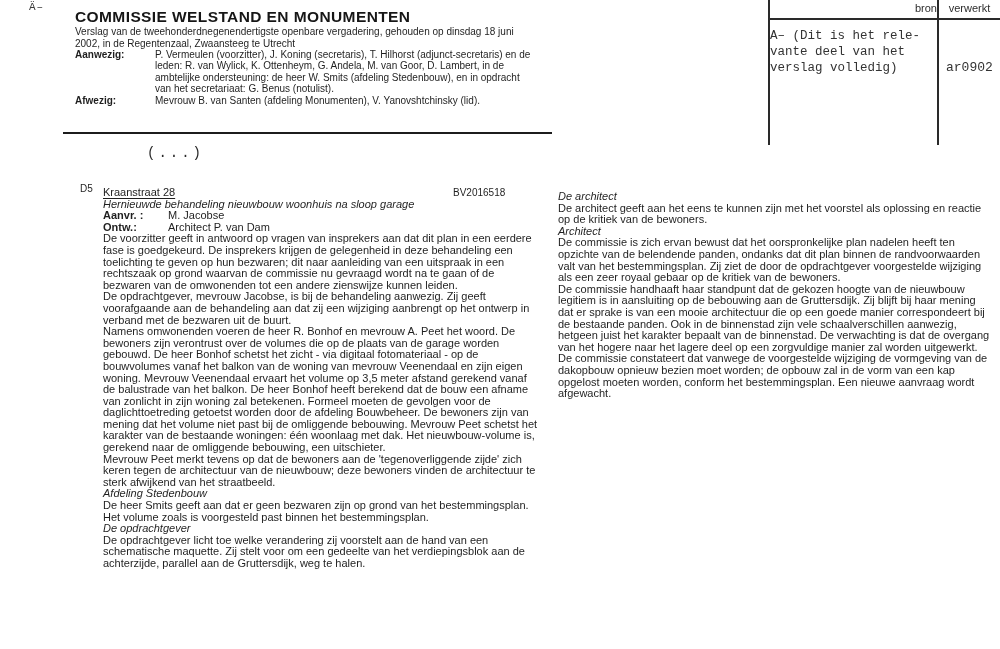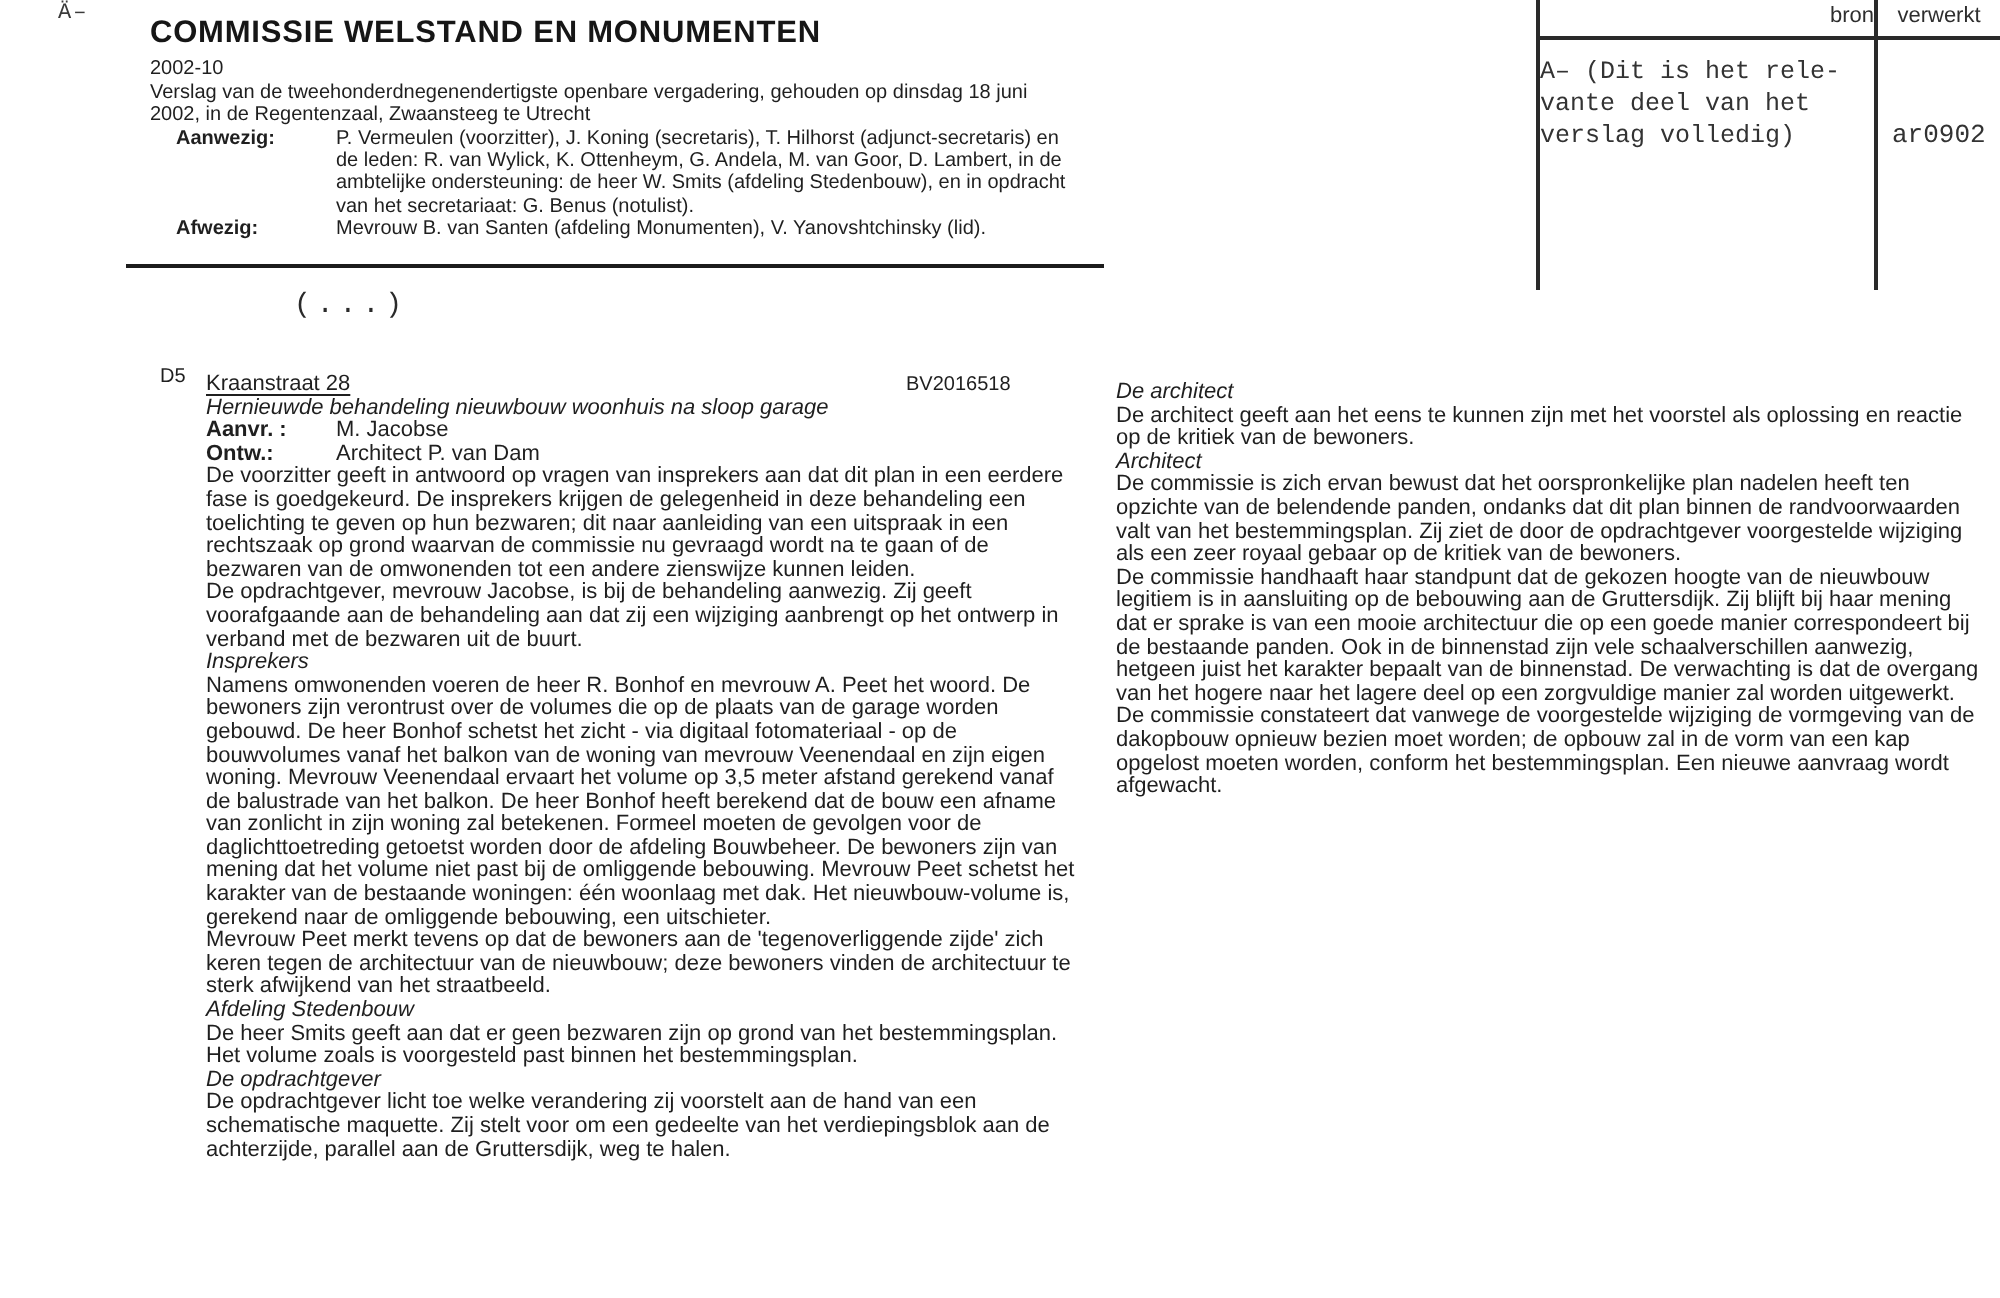--- a/index.html
+++ b/index.html
@@ -21,21 +21,21 @@
   .stamp .hcell1{width:167px;text-align:right;font-size:11px;padding-top:2px;color:#2e2e2e;}
   .stamp .hcell2{flex:1;text-align:center;font-size:11px;padding-top:2px;color:#2e2e2e;}
   .stamp .note{position:absolute;left:0;top:28px;font-size:12.5px;line-height:16px;white-space:pre-line;color:#333;}
   .stamp .verwerkt-val{position:absolute;left:176px;top:60px;font-size:13px;color:#333;}
 
   
   .doc-header{position:absolute;left:75px;top:8px;width:468px;}
   .doc-title{font-size:15.5px;font-weight:bold;letter-spacing:0.4px;color:#161616;}
   .doc-issue{font-size:10px;line-height:11.5px;margin-top:3px;}
   .doc-subtitle{font-size:10px;line-height:11.5px;width:462px;}
-  .attend-row{display:flex;font-size:10px;line-height:11.4px;margin-left:13px;}
+  .attend-row{display:flex;font-size:10px;line-height:11.4px;}
   .attend-row .lbl{width:80px;font-weight:bold;flex:none;}
   .attend-row .val{width:382px;}
   .header-rule{position:absolute;left:63px;top:132px;width:489px;height:2px;background:#1c1c1c;}
 
   .omission{position:absolute;left:147px;top:145px;font-size:14px;letter-spacing:3px;color:#2a2a2a;}
 
   
   .item-number{position:absolute;left:80px;top:183px;font-size:10px;}
   .case-number{position:absolute;left:453px;top:187px;font-size:10px;}
   .col{position:absolute;font-size:11px;line-height:11.6px;width:436px;}
@@ -60,21 +60,20 @@
   </div>
   <div class="divider"></div>
   <div class="note mono">A– (Dit is het rele-
 vante deel van het
 verslag volledig)</div>
   <div class="verwerkt-val mono">ar0902</div>
 </div>
 
 <div class="doc-header">
   <div class="doc-title">COMMISSIE WELSTAND EN MONUMENTEN</div>
-  <div class="doc-issue">2002-10</div>
   <div class="doc-subtitle">Verslag van de tweehonderdnegenendertigste openbare vergadering, gehouden op dinsdag 18 juni 2002, in de Regentenzaal, Zwaansteeg te Utrecht</div>
   <div class="attend-row">
     <span class="lbl">Aanwezig:</span>
     <span class="val">P. Vermeulen (voorzitter), J. Koning (secretaris), T. Hilhorst (adjunct-secretaris) en de leden: R. van Wylick, K. Ottenheym, G. Andela, M. van Goor, D. Lambert, in de ambtelijke ondersteuning: de heer W. Smits (afdeling Stedenbouw), en in opdracht van het secretariaat: G. Benus (notulist).</span>
   </div>
   <div class="attend-row">
     <span class="lbl">Afwezig:</span>
     <span class="val">Mevrouw B. van Santen (afdeling Monumenten), V. Yanovshtchinsky (lid).</span>
   </div>
 </div>
@@ -94,21 +93,20 @@
     <span class="lbl">Aanvr. :</span>
     <span>M. Jacobse</span>
   </div>
   <div class="kv">
     <span class="lbl">Ontw.:</span>
     <span>Architect P. van Dam</span>
   </div>
   <div>
       <div class="para">De voorzitter geeft in antwoord op vragen van insprekers aan dat dit plan in een eerdere fase is goedgekeurd. De insprekers krijgen de gelegenheid in deze behandeling een toelichting te geven op hun bezwaren; dit naar aanleiding van een uitspraak in een rechtszaak op grond waarvan de commissie nu gevraagd wordt na te gaan of de bezwaren van de omwonenden tot een andere zienswijze kunnen leiden.</div>
       <div class="para">De opdrachtgever, mevrouw Jacobse, is bij de behandeling aanwezig. Zij geeft voorafgaande aan de behandeling aan dat zij een wijziging aanbrengt op het ontwerp in verband met de bezwaren uit de buurt.</div>
-      <div class="subhead">Insprekers</div>
       <div class="para">Namens omwonenden voeren de heer R. Bonhof en mevrouw A. Peet het woord. De bewoners zijn verontrust over de volumes die op de plaats van de garage worden gebouwd. De heer Bonhof schetst het zicht - via digitaal fotomateriaal - op de bouwvolumes vanaf het balkon van de woning van mevrouw Veenendaal en zijn eigen woning. Mevrouw Veenendaal ervaart het volume op 3,5 meter afstand gerekend vanaf de balustrade van het balkon. De heer Bonhof heeft berekend dat de bouw een afname van zonlicht in zijn woning zal betekenen. Formeel moeten de gevolgen voor de daglichttoetreding getoetst worden door de afdeling Bouwbeheer. De bewoners zijn van mening dat het volume niet past bij de omliggende bebouwing. Mevrouw Peet schetst het karakter van de bestaande woningen: één woonlaag met dak. Het nieuwbouw-volume is, gerekend naar de omliggende bebouwing, een uitschieter.</div>
       <div class="para">Mevrouw Peet merkt tevens op dat de bewoners aan de 'tegenoverliggende zijde' zich keren tegen de architectuur van de nieuwbouw; deze bewoners vinden de architectuur te sterk afwijkend van het straatbeeld.</div>
       <div class="subhead">Afdeling Stedenbouw</div>
       <div class="para">De heer Smits geeft aan dat er geen bezwaren zijn op grond van het bestemmingsplan. Het volume zoals is voorgesteld past binnen het bestemmingsplan.</div>
       <div class="subhead">De opdrachtgever</div>
       <div class="para">De opdrachtgever licht toe welke verandering zij voorstelt aan de hand van een schematische maquette. Zij stelt voor om een gedeelte van het verdiepingsblok aan de achterzijde, parallel aan de Gruttersdijk, weg te halen.</div>
     </div>
 </div>
 
 <div class="col col-right">

